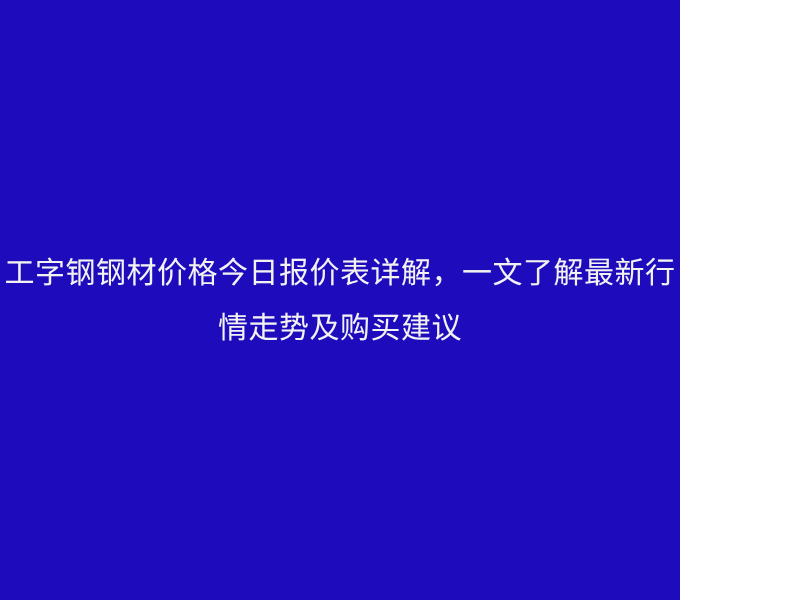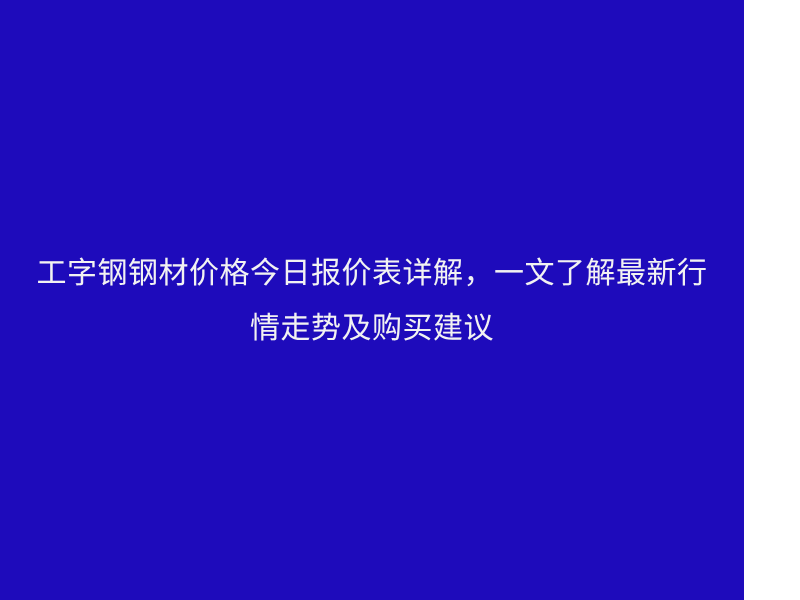--- a/index.html
+++ b/index.html
@@ -11,21 +11,21 @@
   body {
     width: 800px;
     height: 600px;
     overflow: hidden;
     font-family: "Liberation Sans", "DejaVu Sans", sans-serif;
   }
 
   .cover-card {
     position: relative;
     box-sizing: border-box;
-    width: 744px;
+    width: 680px;
     height: 600px;
     background-color: #1e0bbb;
     display: flex;
     align-items: center;
     justify-content: center;
   }
 
   .title-block {
     width: 700px;
     margin: 0 auto;

